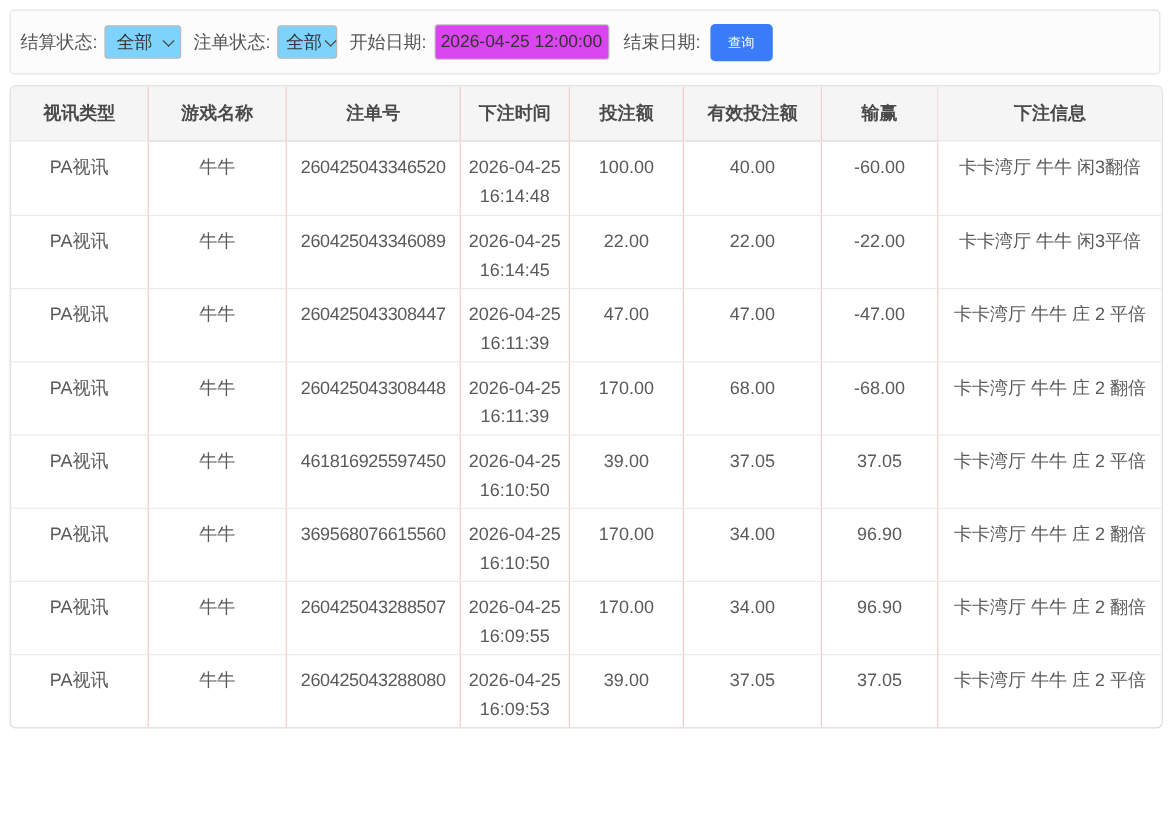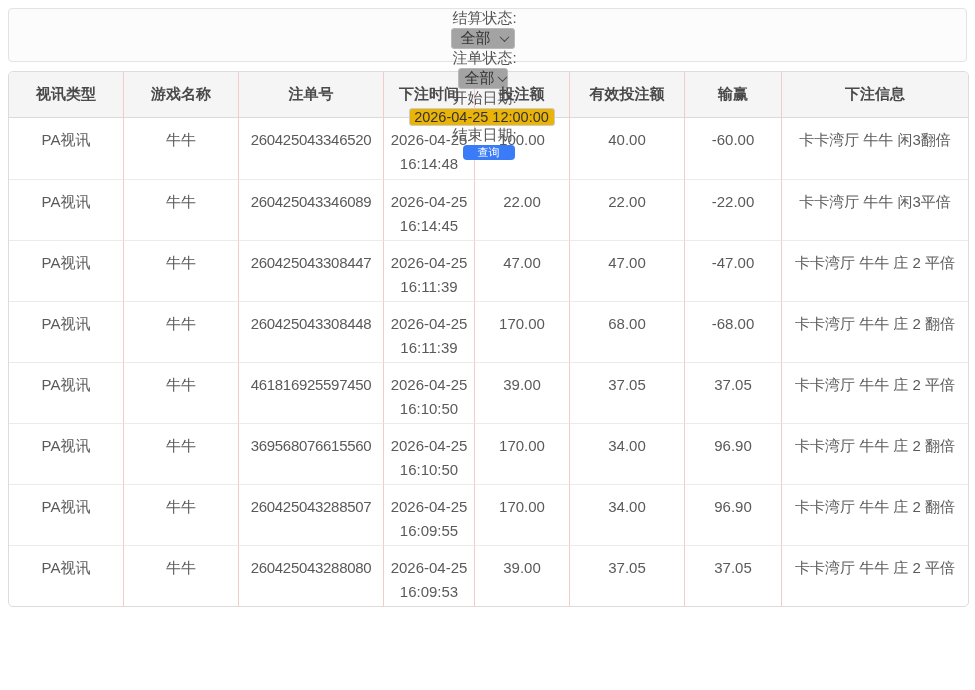--- a/index.html
+++ b/index.html
@@ -14,44 +14,43 @@
   
   .filter-bar {
     display: flex; align-items: center;
     height: 54px; width: 959px;
     border: 1px solid #e3e3e3; border-radius: 4px;
     background: #fcfcfc;
     padding: 0 8px;
     margin-bottom: 9px;
     font-size: 15px; color: #555;
     white-space: nowrap;
-    flex-direction: column;
   }
   .f-label { margin: 0 6px 0 0; }
   .sel {
     display: inline-flex; align-items: center; justify-content: space-between;
-    border: 1px solid #b9b9b9; border-radius: 3px; background: #a3a3a3;
+    border: 1px solid #b9b9b9; border-radius: 3px; background: #7dd3fc;
     height: 28px; padding: 0 6px 0 9px; margin-right: 10px;
     color: #333; cursor: pointer;
   }
   .sel-wide { width: 64px; }
   .sel-narrow { width: 50px; padding-left: 6px; }
   .chev {
     width: 7px; height: 7px; flex: 0 0 auto;
     border-right: 1.6px solid #444; border-bottom: 1.6px solid #444;
     transform: rotate(45deg) translate(-1px,-1px);
     margin-left: 4px;
   }
   .date-input {
     height: 30px; width: 146px;
     border: 1px solid #ccc; border-radius: 3px;
     font-family: "Liberation Sans", sans-serif;
     font-size: 14.5px; color: #333;
     text-align: center; padding: 0 2px;
-    margin-right: 12px; background: #eab308;
+    margin-right: 12px; background: #d946ef;
     outline: none;
   }
   .btn-query {
     height: 31px; padding: 0 15px;
     background: #3a7cf8; color: #fff;
     border: none; border-radius: 4px;
     font-family: "Liberation Sans", sans-serif;
     font-size: 11px; cursor: pointer;
     margin-left: 2px;
   }

